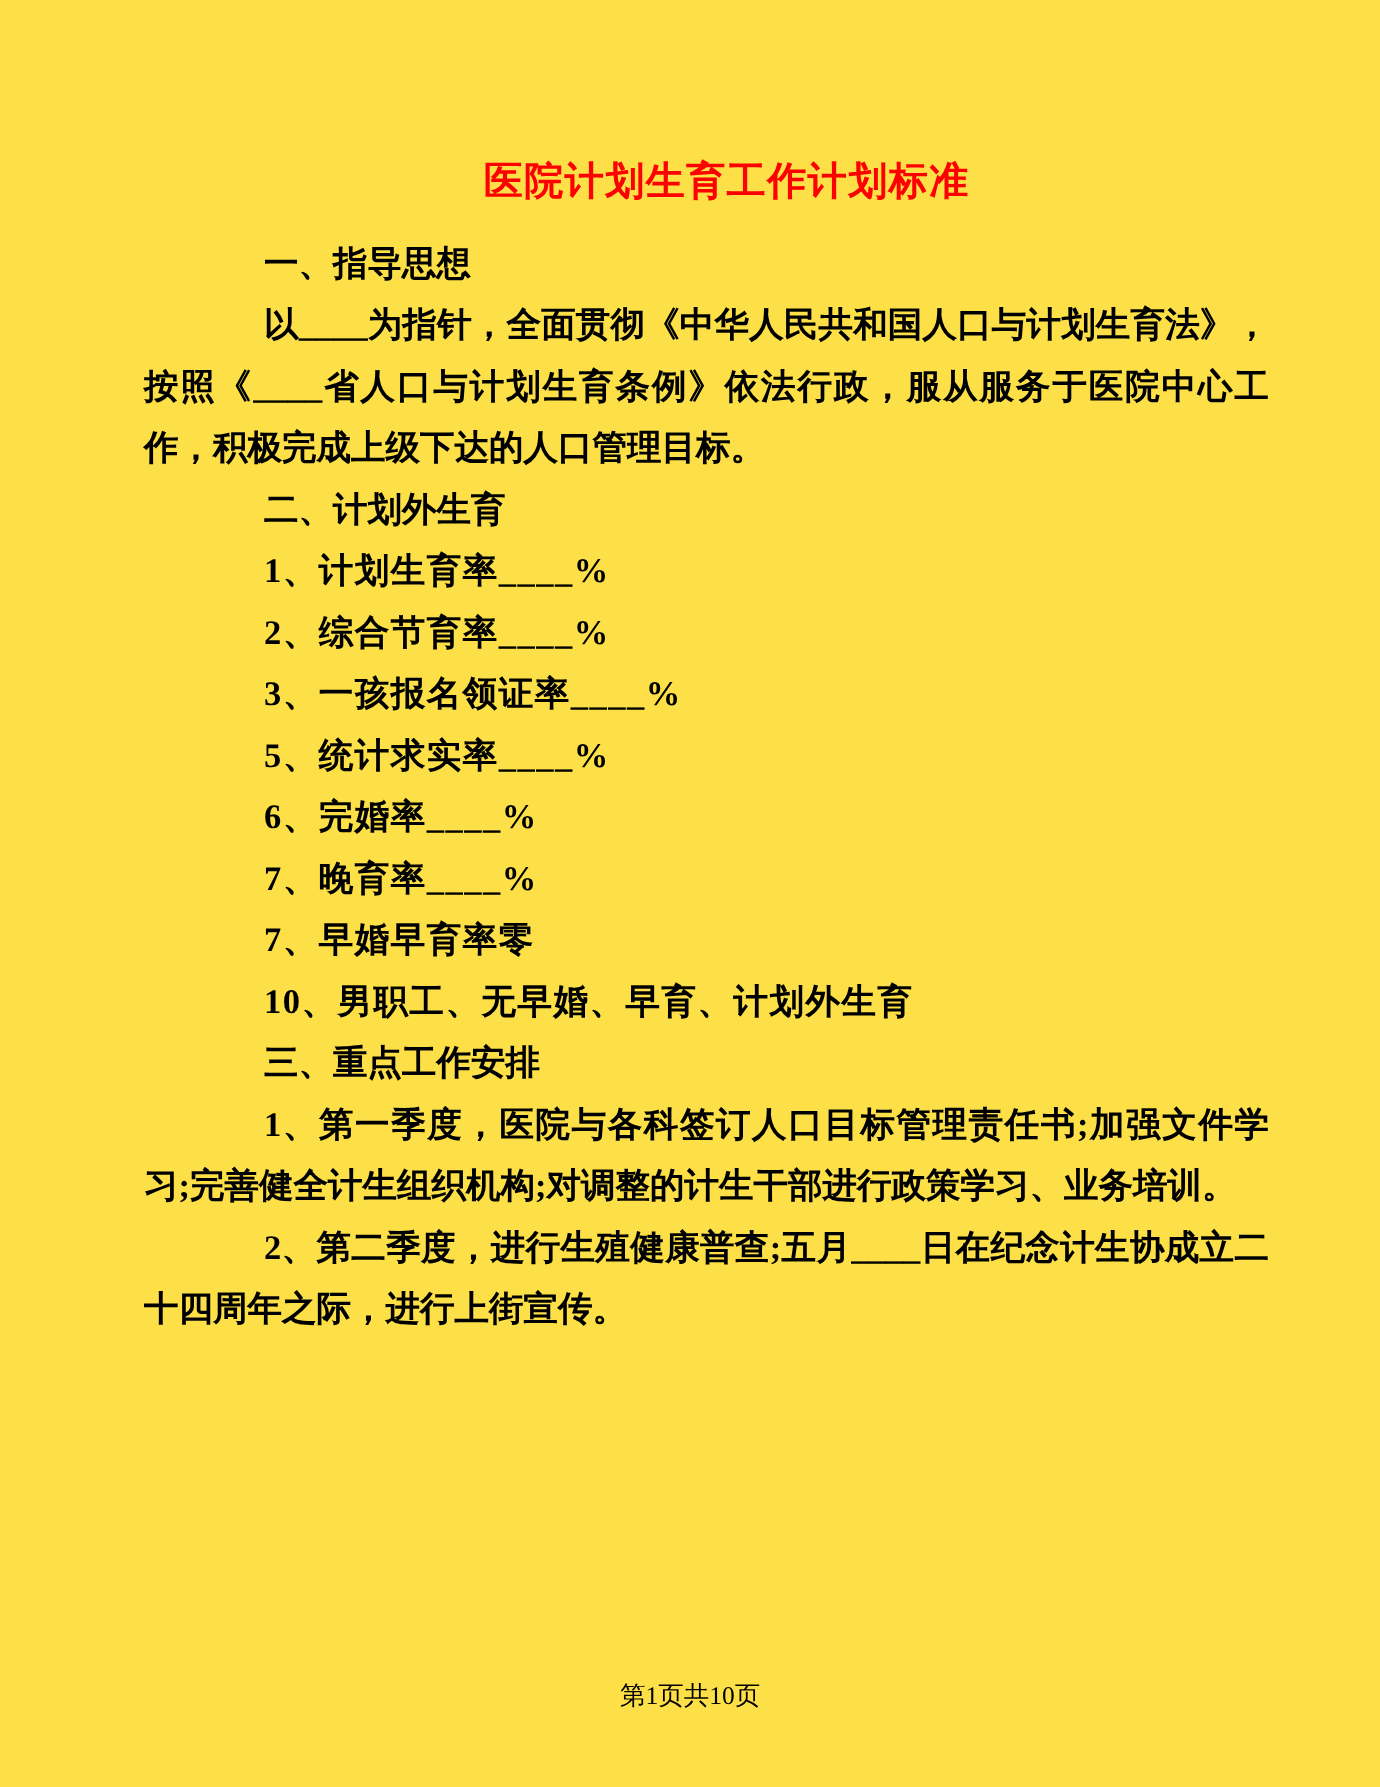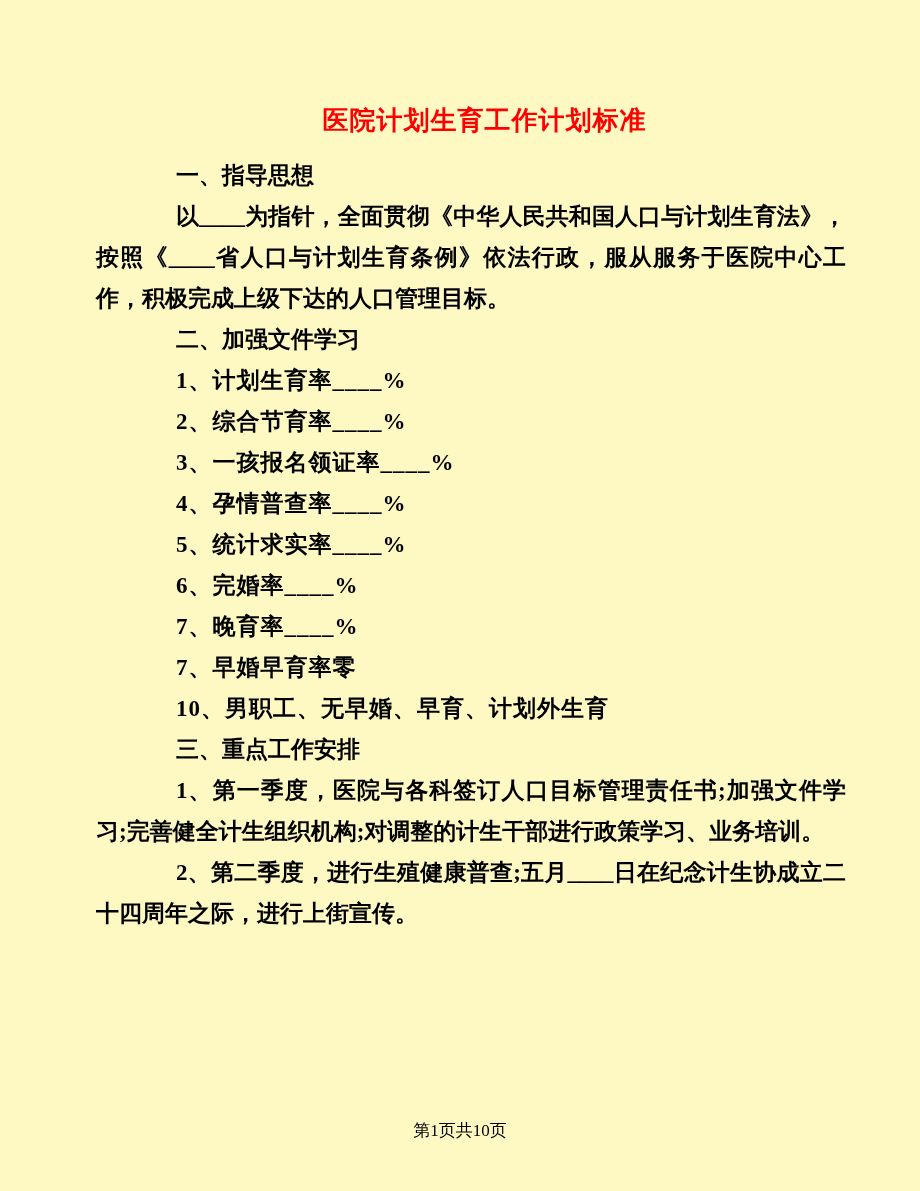--- a/index.html
+++ b/index.html
@@ -11,21 +11,21 @@
     width: 920px;
     height: 1191px;
     position: relative;
     overflow: hidden;
     font-family: "Liberation Serif", "DejaVu Serif", serif;
     color: #000000;
   }
   .page {
     position: absolute;
     inset: 0;
-    background: #fef9c3;
+    background: #fde047;
   }
   .doc-title {
     margin: 104px 97px 0 96px;
     font-size: 26px;
     line-height: 34px;
     font-weight: bold;
     text-align: center;
     text-indent: 50px;          
     color: #fe0000;
     letter-spacing: 1px;
@@ -71,26 +71,25 @@
 <div class="page">
 
   <h1 class="doc-title" style="color: rgb(254, 0, 0);">医院计划生育工作计划标准</h1>
 
   <div class="doc-body">
 
     <h2 class="doc-heading">一、指导思想</h2>
 
     <p class="doc-paragraph">以____为指针，全面贯彻《中华人民共和国人口与计划生育法》，按照《____省人口与计划生育条例》依法行政，服从服务于医院中心工作，积极完成上级下达的人口管理目标。</p>
 
-    <h2 class="doc-heading">二、加强文件学习</h2>
+    <h2 class="doc-heading">二、计划外生育</h2>
 
     <div class="doc-item">1、计划生育率____%</div>
     <div class="doc-item">2、综合节育率____%</div>
     <div class="doc-item">3、一孩报名领证率____%</div>
-    <div class="doc-item">4、孕情普查率____%</div>
     <div class="doc-item">5、统计求实率____%</div>
     <div class="doc-item">6、完婚率____%</div>
     <div class="doc-item">7、晚育率____%</div>
     <div class="doc-item">7、早婚早育率零</div>
     <div class="doc-item">10、男职工、无早婚、早育、计划外生育</div>
 
     <h2 class="doc-heading">三、重点工作安排</h2>
 
     <p class="doc-paragraph">1、第一季度，医院与各科签订人口目标管理责任书;加强文件学习;完善健全计生组织机构;对调整的计生干部进行政策学习、业务培训。</p>
 

